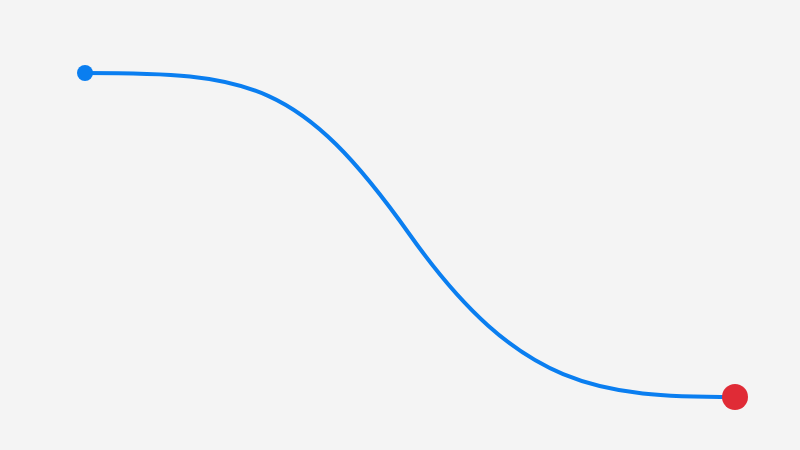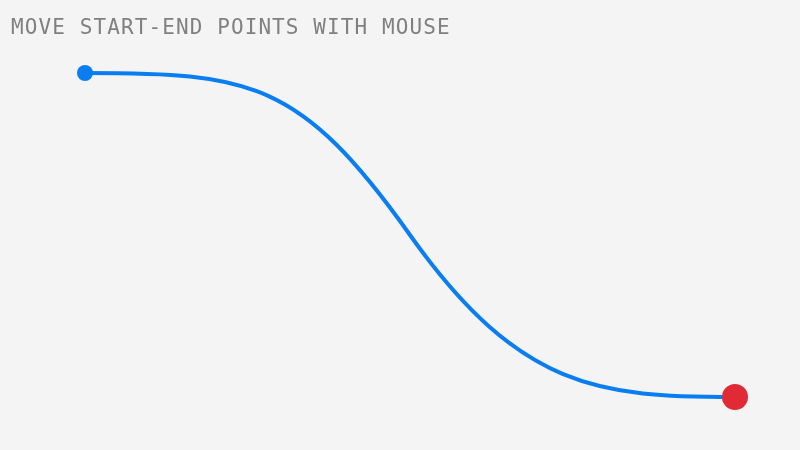--- a/index.html
+++ b/index.html
@@ -66,19 +66,18 @@
 <body>
 
 <div id="stage" style="background: rgb(244, 244, 244); width: 800px; height: 450px;">
 
   <svg id="canvas-svg" viewBox="0 0 800 450" xmlns="http://www.w3.org/2000/svg">
     <path id="curve-path" fill="none" stroke="#0a7ef0" stroke-width="4" stroke-linecap="round" stroke-linejoin="round" d="M 85 73 C 250 73 300 80 410 235 C 520 390 600 397 735 397"></path>
     <circle id="start-dot" cx="85" cy="73" r="8" fill="#0a7ef0"></circle>
     <circle id="end-dot" cx="735" cy="397" r="13" fill="#e02b36"></circle>
   </svg>
 
-  <div id="title" style="color: rgb(128, 128, 128);">MOVE START-END POINTS WITH MOUSE</div>
 
   <div id="start-hit" class="handle-hit" style="left: 69px; top: 57px; width: 32px; height: 32px;"></div>
 
   <div id="end-hit" class="handle-hit" style="left: 714px; top: 376px; width: 42px; height: 42px;"></div>
 
 </div>
 
 </body></html>

